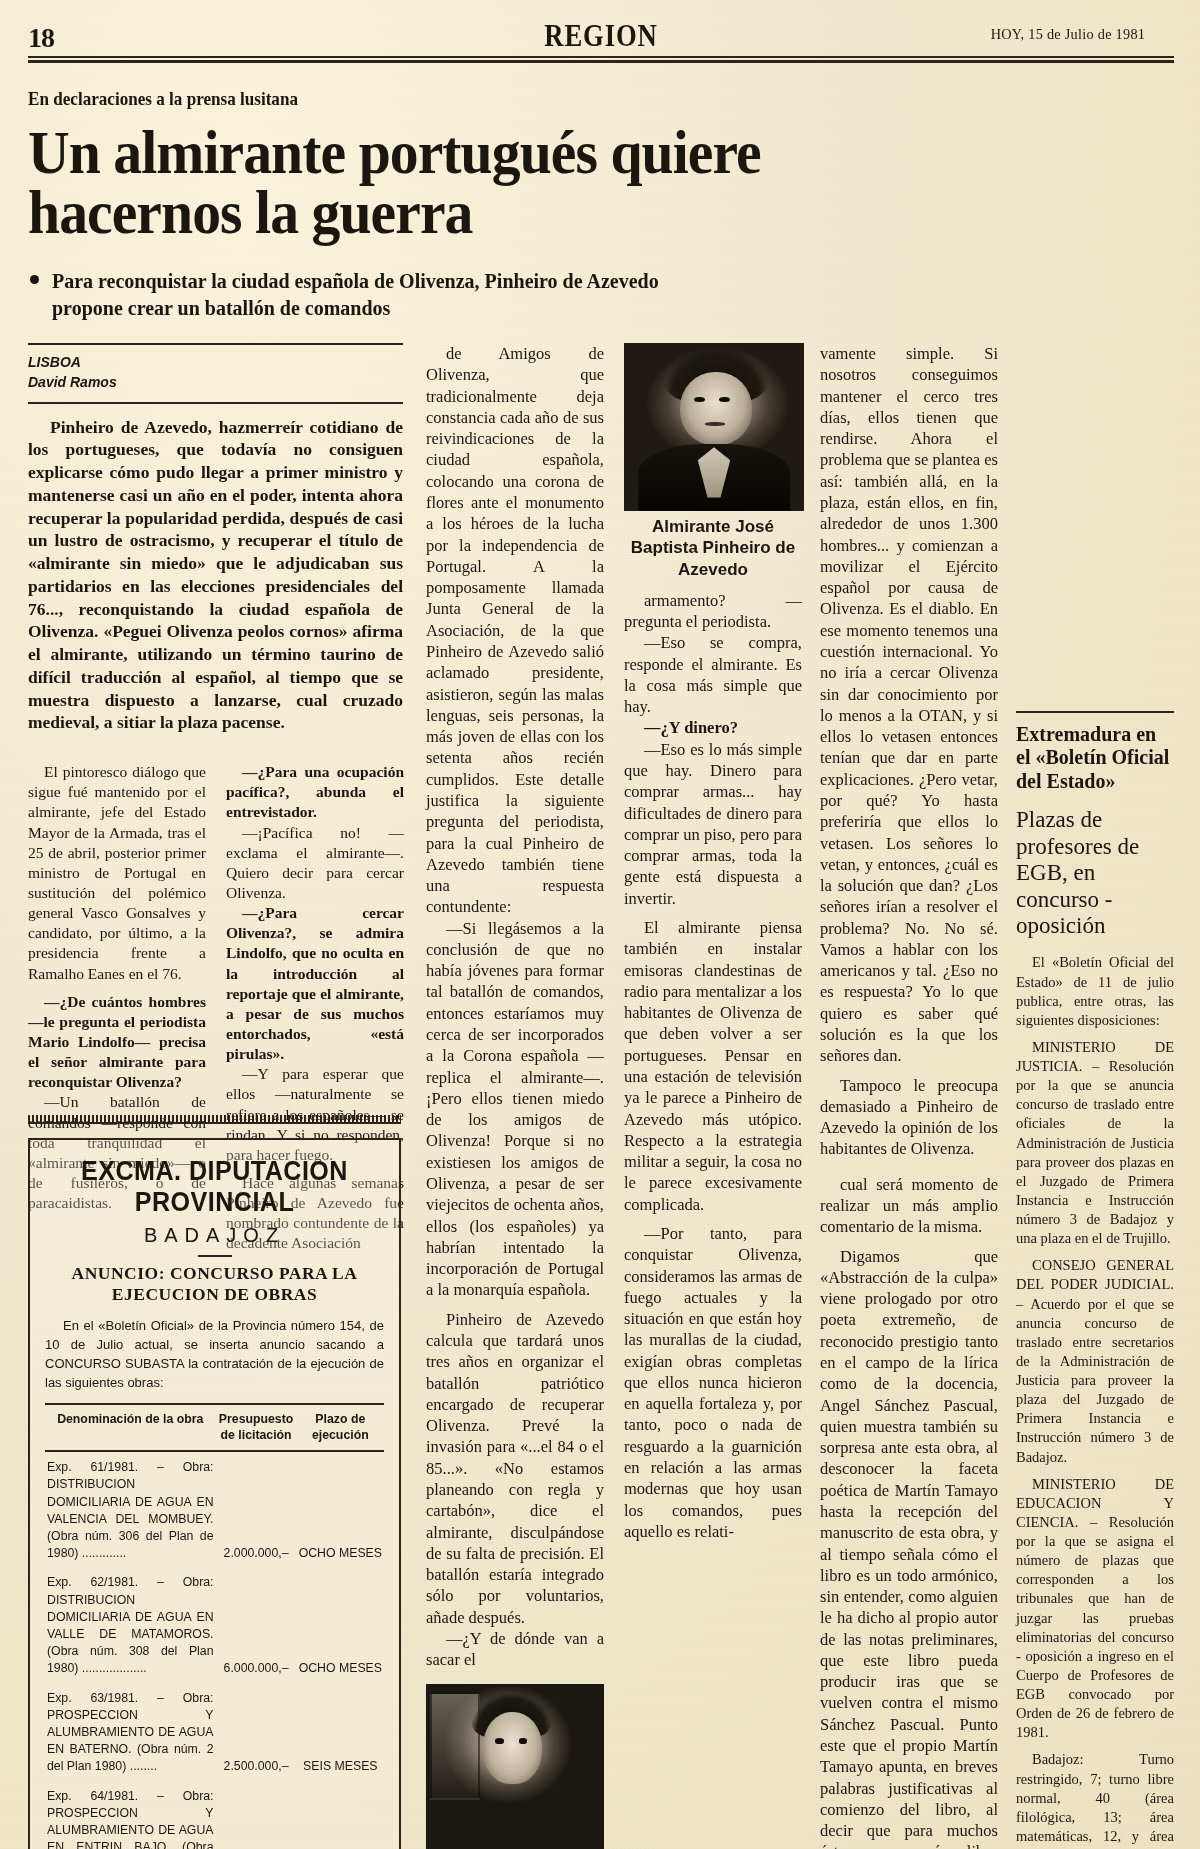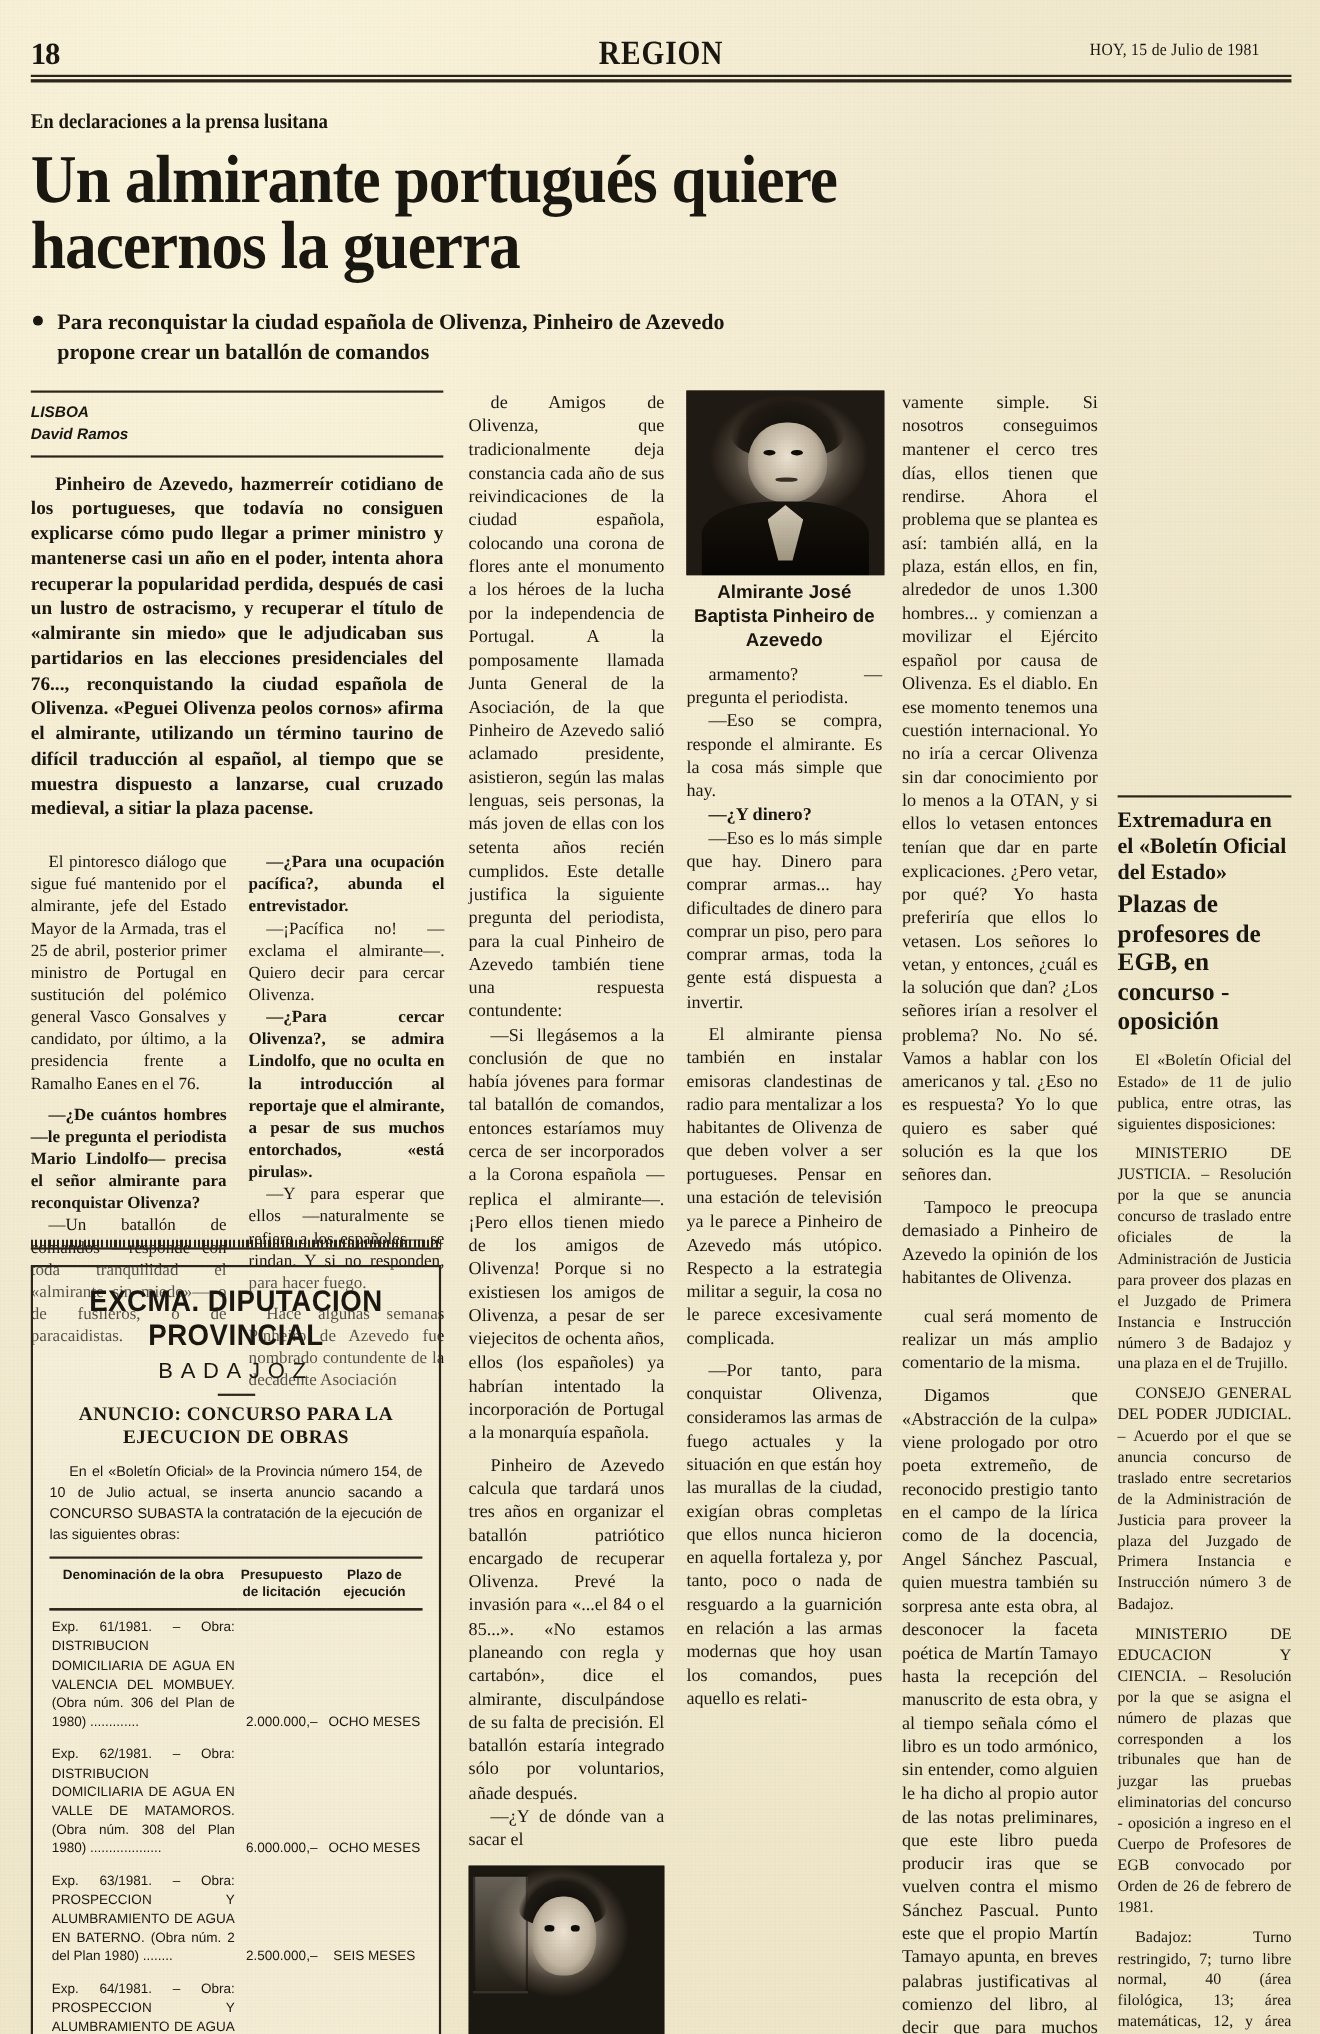--- a/index.html
+++ b/index.html
@@ -19,21 +19,21 @@
     padding:0;
   }
   .grain{
     position:absolute;inset:0;pointer-events:none;
     background:
       repeating-linear-gradient(0deg, rgba(120,100,60,.030) 0 1px, rgba(255,255,255,0) 1px 3px),
       repeating-linear-gradient(90deg, rgba(120,100,60,.022) 0 1px, rgba(255,255,255,0) 1px 4px);
     mix-blend-mode:multiply;
     opacity:.55;
   }
-  .inner{position:absolute;left:28px;top:12px;width:1146px;height:1591px;}
+  .inner{position:absolute;left:28px;top:0;width:1146px;height:1591px;}
 
   
   .masthead{position:relative;height:62px;}
   .folio{
     position:absolute;left:0;top:22px;
     font-family:"Liberation Serif", serif;
     font-weight:bold;font-size:28px;letter-spacing:-1px;
   }
   .section-title{
     position:absolute;left:0;right:0;top:18px;text-align:center;
@@ -233,25 +233,25 @@
     padding:7px 2px 5px 2px;vertical-align:bottom;line-height:1.4;
   }
   table.works td.desc{text-align:justify;width:52%;vertical-align:top;}
   table.works td.amount{text-align:center;white-space:nowrap;width:24%;}
   table.works td.term{text-align:center;white-space:nowrap;width:24%;}
 
   
   .rail-rule{border:0;border-top:2px solid #2b241a;margin:0 0 10px 0;}
   .rail-h1{
     font-family:"Liberation Serif", serif;
-    font-weight:bold;font-size:20px;line-height:1.17;margin-bottom:4px;
+    font-weight:bold;font-size:20px;line-height:1.17;margin-bottom:14px;
   }
   .rail-h2{
     font-family:"Liberation Serif", serif;
-    font-weight:bold;font-size:23px;line-height:1.15;margin-bottom:14px;
+    font-weight:normal;font-size:23px;line-height:1.15;margin-bottom:14px;
   }
   .rail-body{font-size:14.5px;line-height:1.32;text-align:justify;text-indent:16px;}
 
   .sp8{height:8px;} .sp10{height:10px;} .sp14{height:14px;}
 </style>
 </head>
 <body>
 
 <div class="page">
   <div class="inner">

